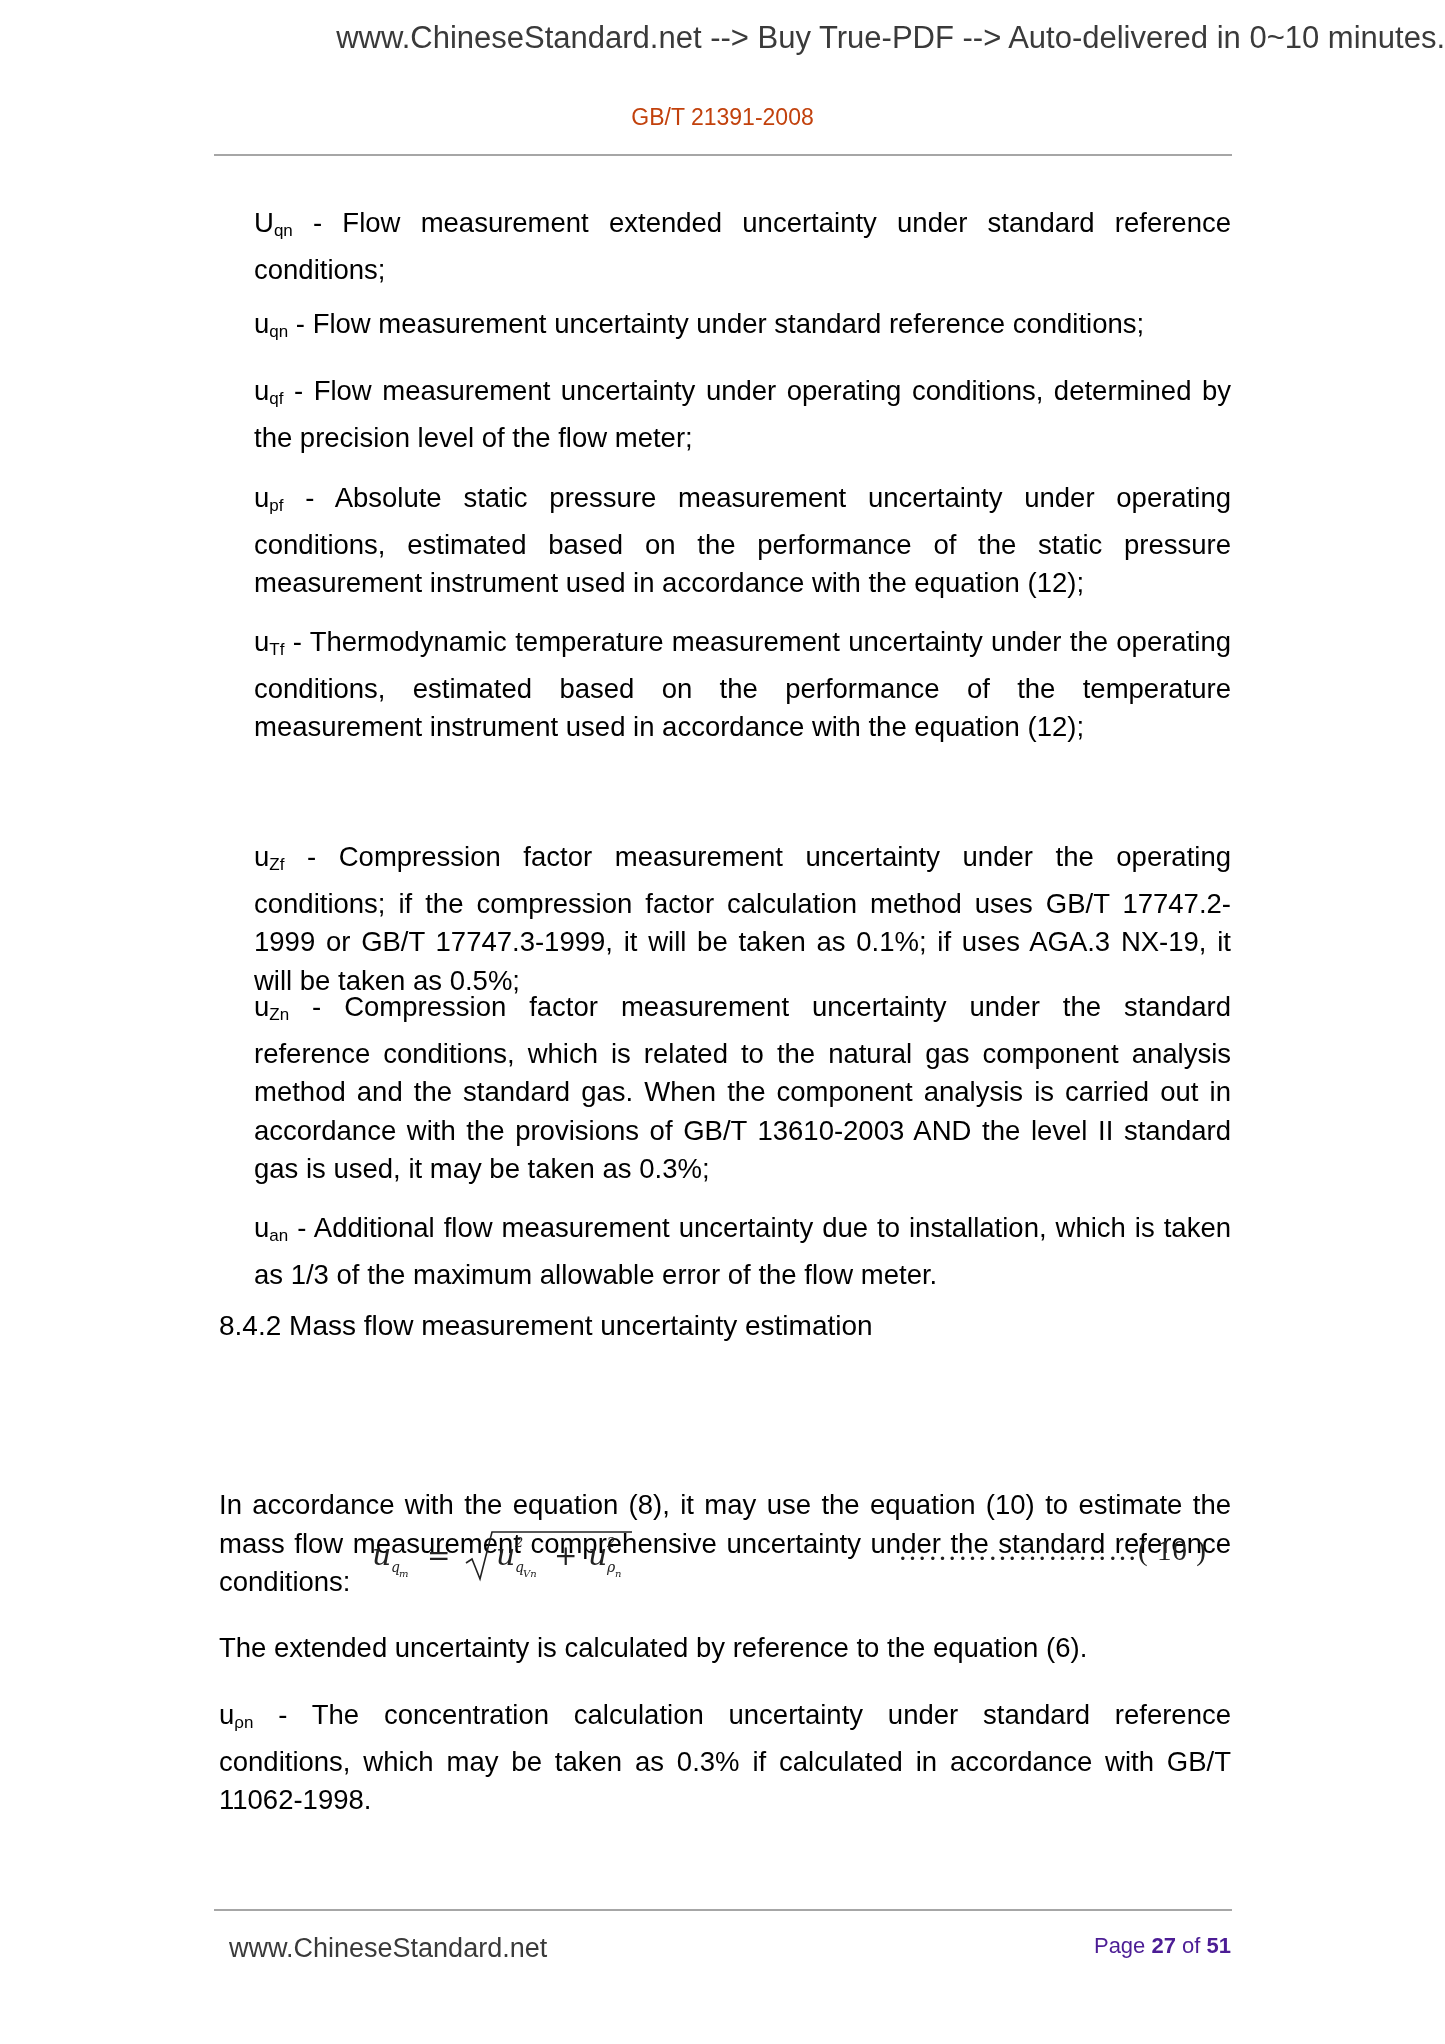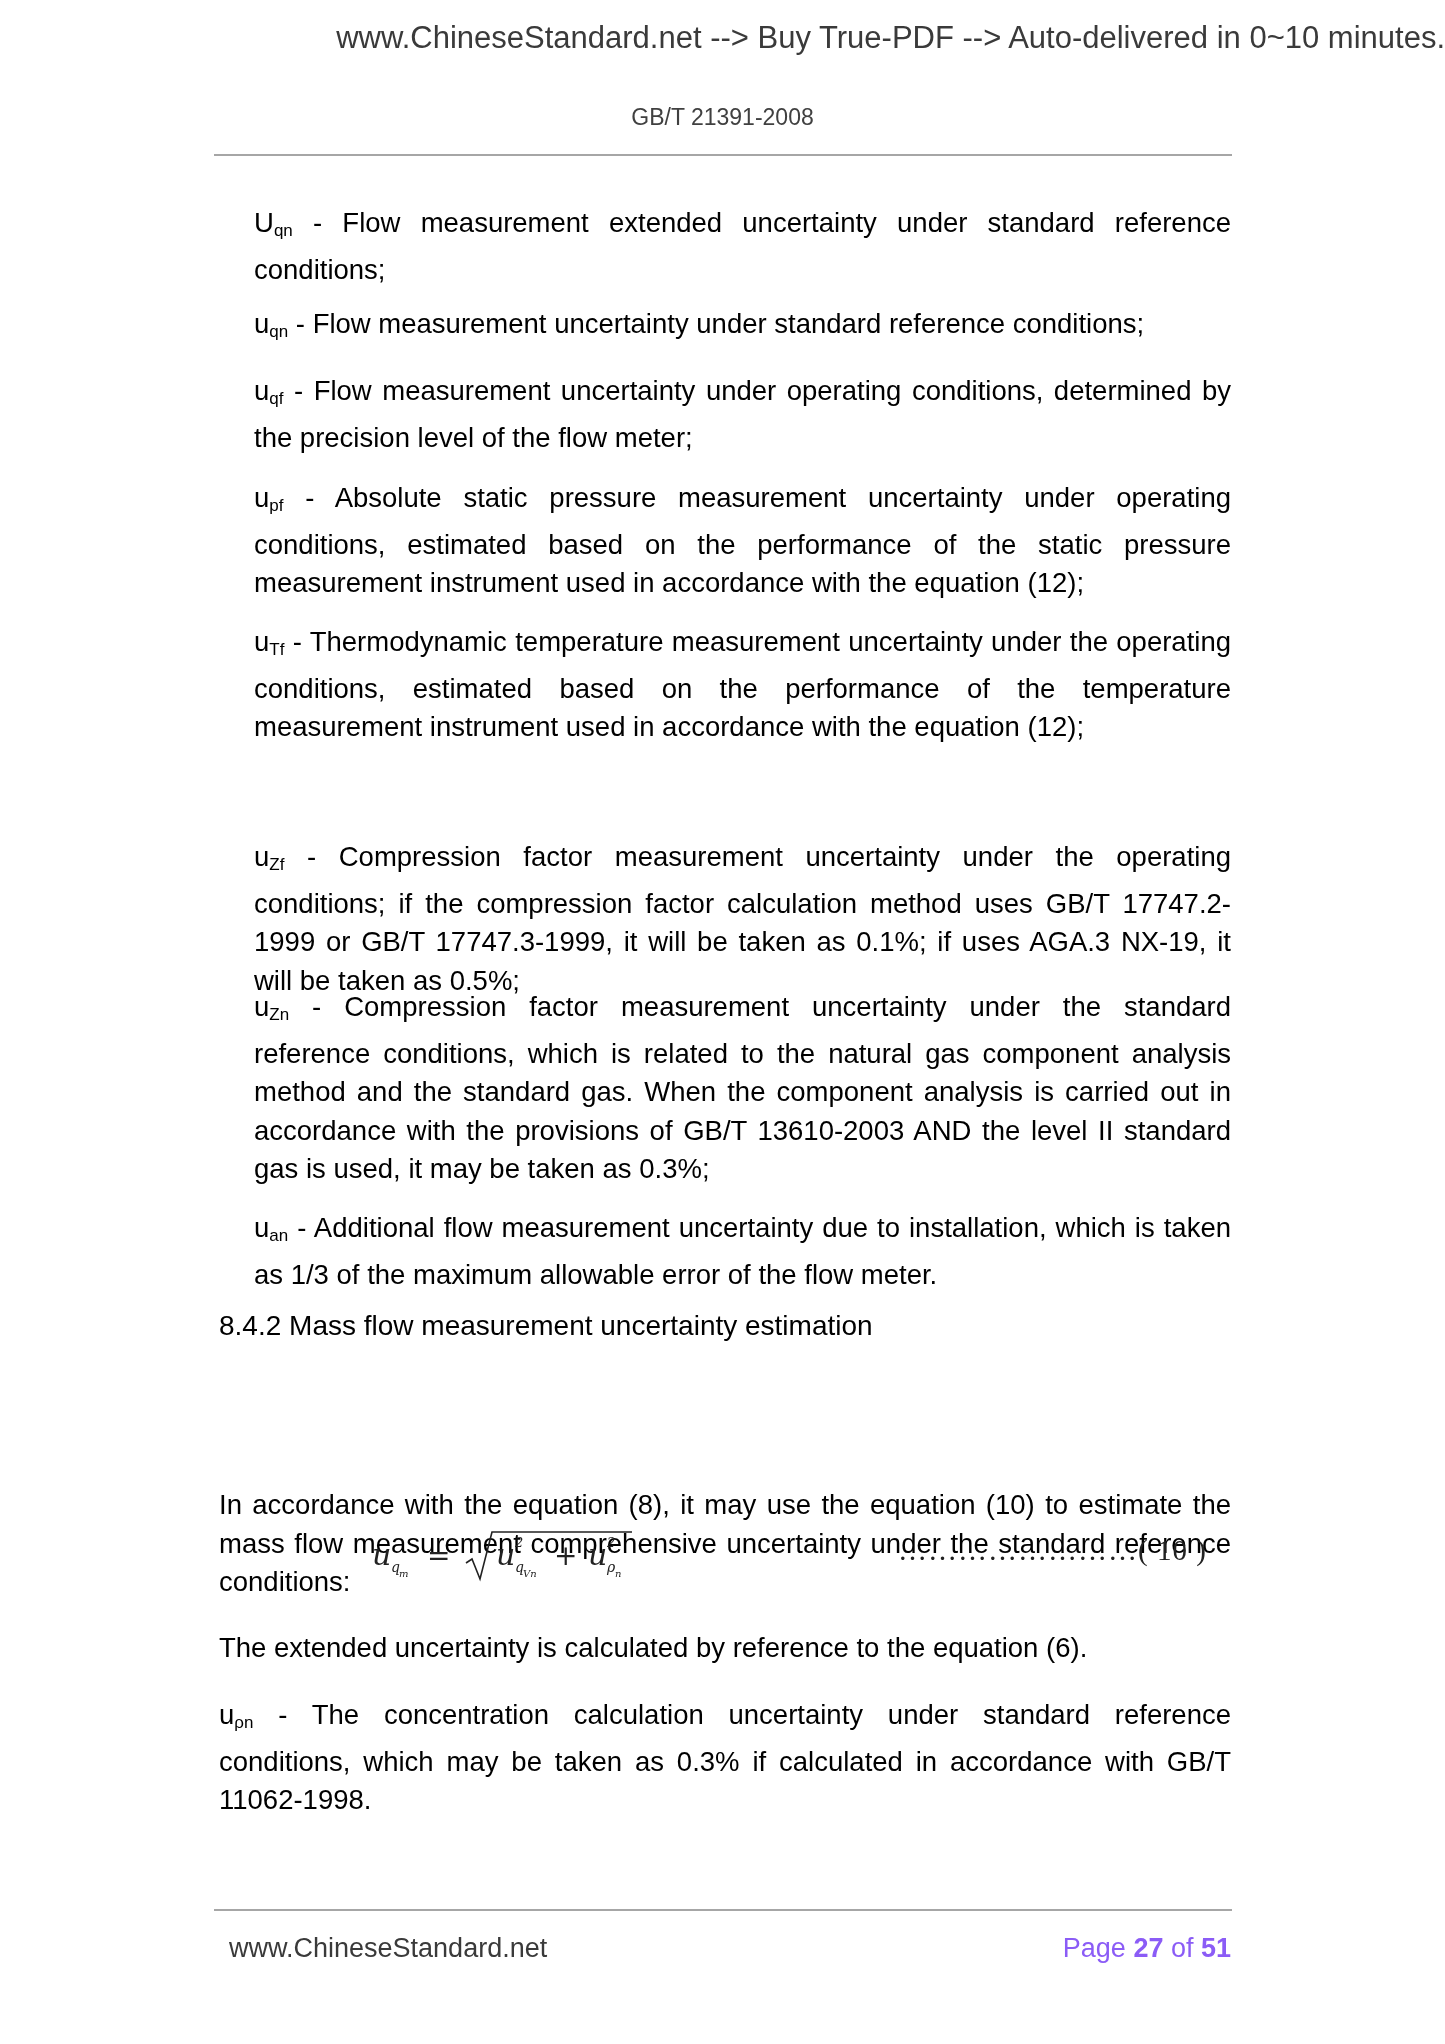--- a/index.html
+++ b/index.html
@@ -1,40 +1,40 @@
 <!DOCTYPE html>
 <html><head>
 <meta charset="utf-8">
 <style>
   html, body { margin: 0; padding: 0; background: #ffffff; }
   body { width: 1445px; height: 2044px; position: relative; overflow: hidden;
          font-family: "Liberation Sans", sans-serif; color: #000; }
   .hdr-top { position: absolute; top: 20px; left: 0; width: 1445px; text-align: right;
              font-size: 31px; color: #3a3a3a; letter-spacing: 0px; }
   .hdr-sub { position: absolute; top: 104px; left: 0; width: 1445px; text-align: center;
-             font-size: 23px; color: #404040; }
+             font-size: 23px; color: #c2410c; }
   .rule { position: absolute; left: 214px; width: 1018px; height: 0;
           border-top: 2px solid #a6a6a6; }
   .rule.top { top: 154px; }
   .rule.bot { top: 1909px; }
   .para { position: absolute; font-size: 27.5px; line-height: 38.5px; text-align: justify;
           text-align-last: left; }
   .indent { left: 254px; width: 977px; }
   .full { left: 219px; width: 1012px; }
   .sym { display: inline; }
   .sub { font-size: 17px; vertical-align: -4px; }
   .heading { position: absolute; left: 219px; top: 1307px; font-size: 28px;
              font-weight: normal; line-height: 38px; }
   .eq { position: absolute; left: 370px; top: 1527px; width: 300px; height: 60px;
         font-family: "DejaVu Serif", serif; font-style: italic; font-size: 30px; color: #222; }
   .eqnum { position: absolute; left: 877px; top: 1534px; font-family: "Liberation Serif", serif;
            font-size: 29px; color: #222; white-space: nowrap; letter-spacing: 1px; margin-left: 21px; }
   .footer-link { position: absolute; left: 229px; top: 1933px; font-size: 27px; color: #3a3a3a;
                  }
-  .footer-page { position: absolute; right: 214px; top: 1933px; font-size: 27px; color: #8b5cf6; }
+  .footer-page { position: absolute; right: 214px; top: 1933px; font-size: 22px; color: #4c1d95; }
   .footer-page b { font-weight: bold; }
 </style>
 </head>
 <body>
 
 <div class="hdr-top">www.ChineseStandard.net --&gt; Buy True-PDF --&gt; Auto-delivered in 0~10 minutes.</div>
 <div class="hdr-sub">GB/T 21391-2008</div>
 <div class="rule top"></div>
 
 <div class="para indent" style="top:204px;"><span class="sym">U</span><span class="sub">qn</span><span> - Flow measurement extended uncertainty under standard reference conditions;</span></div>

